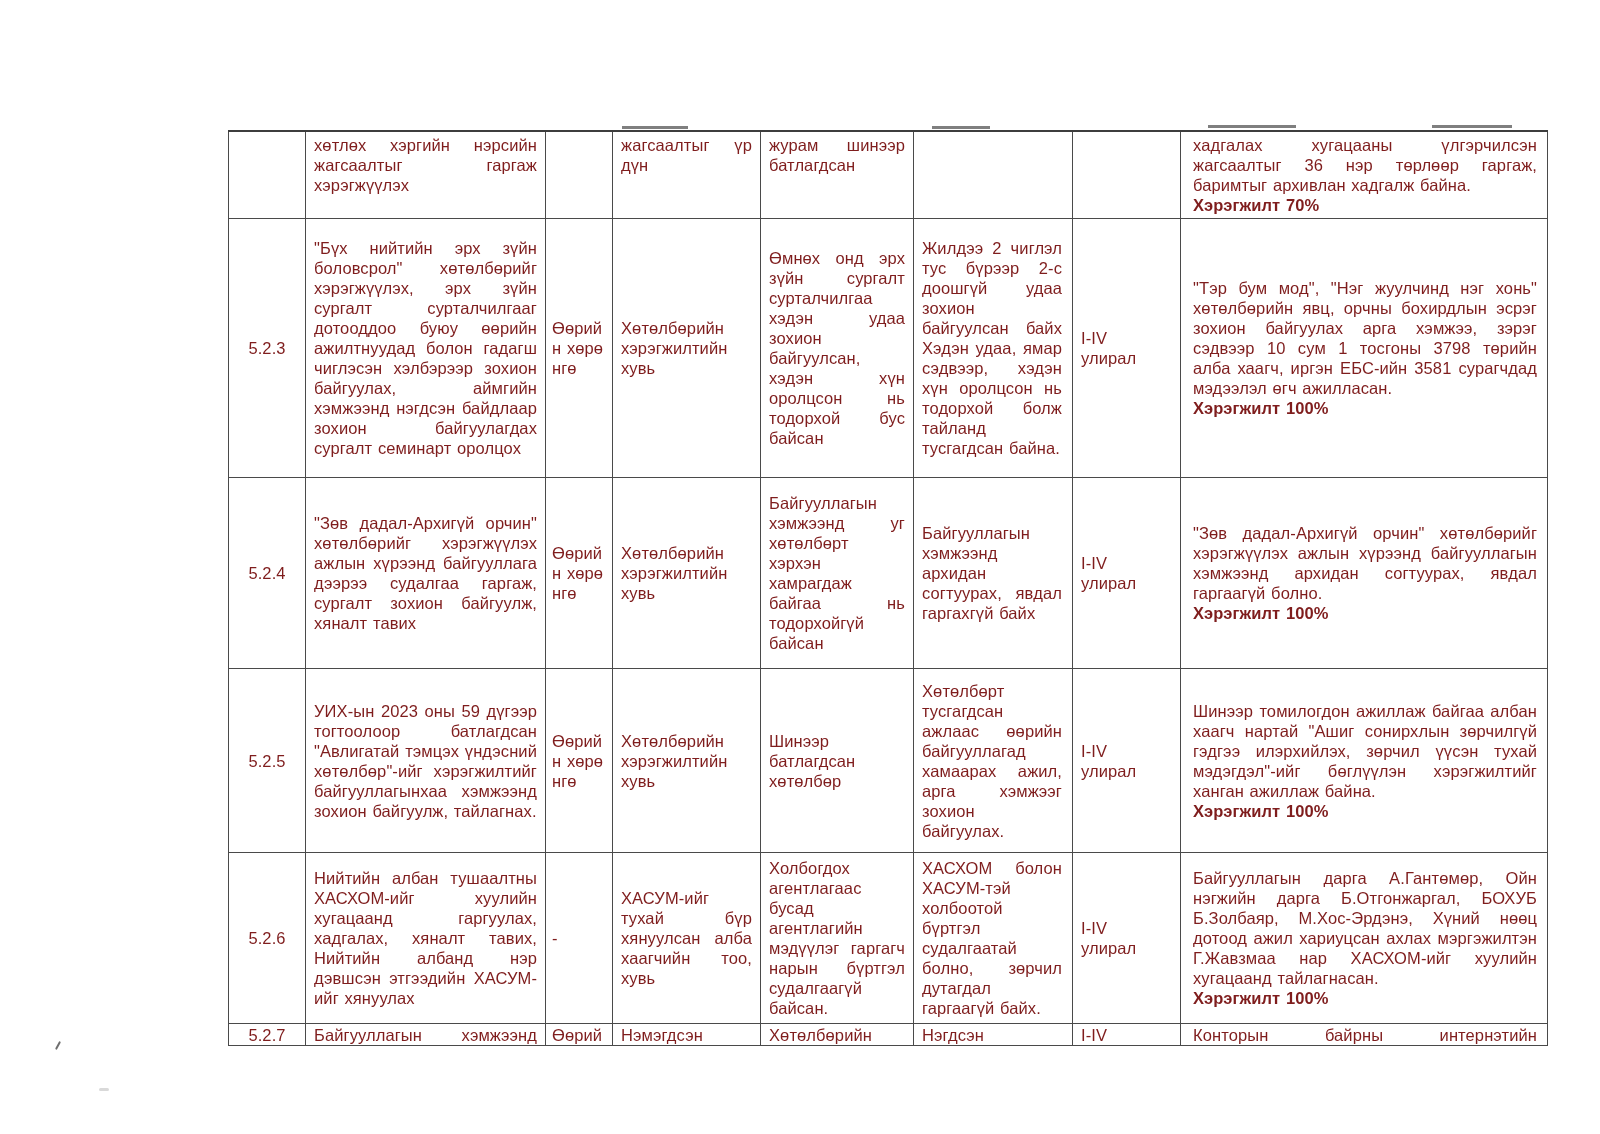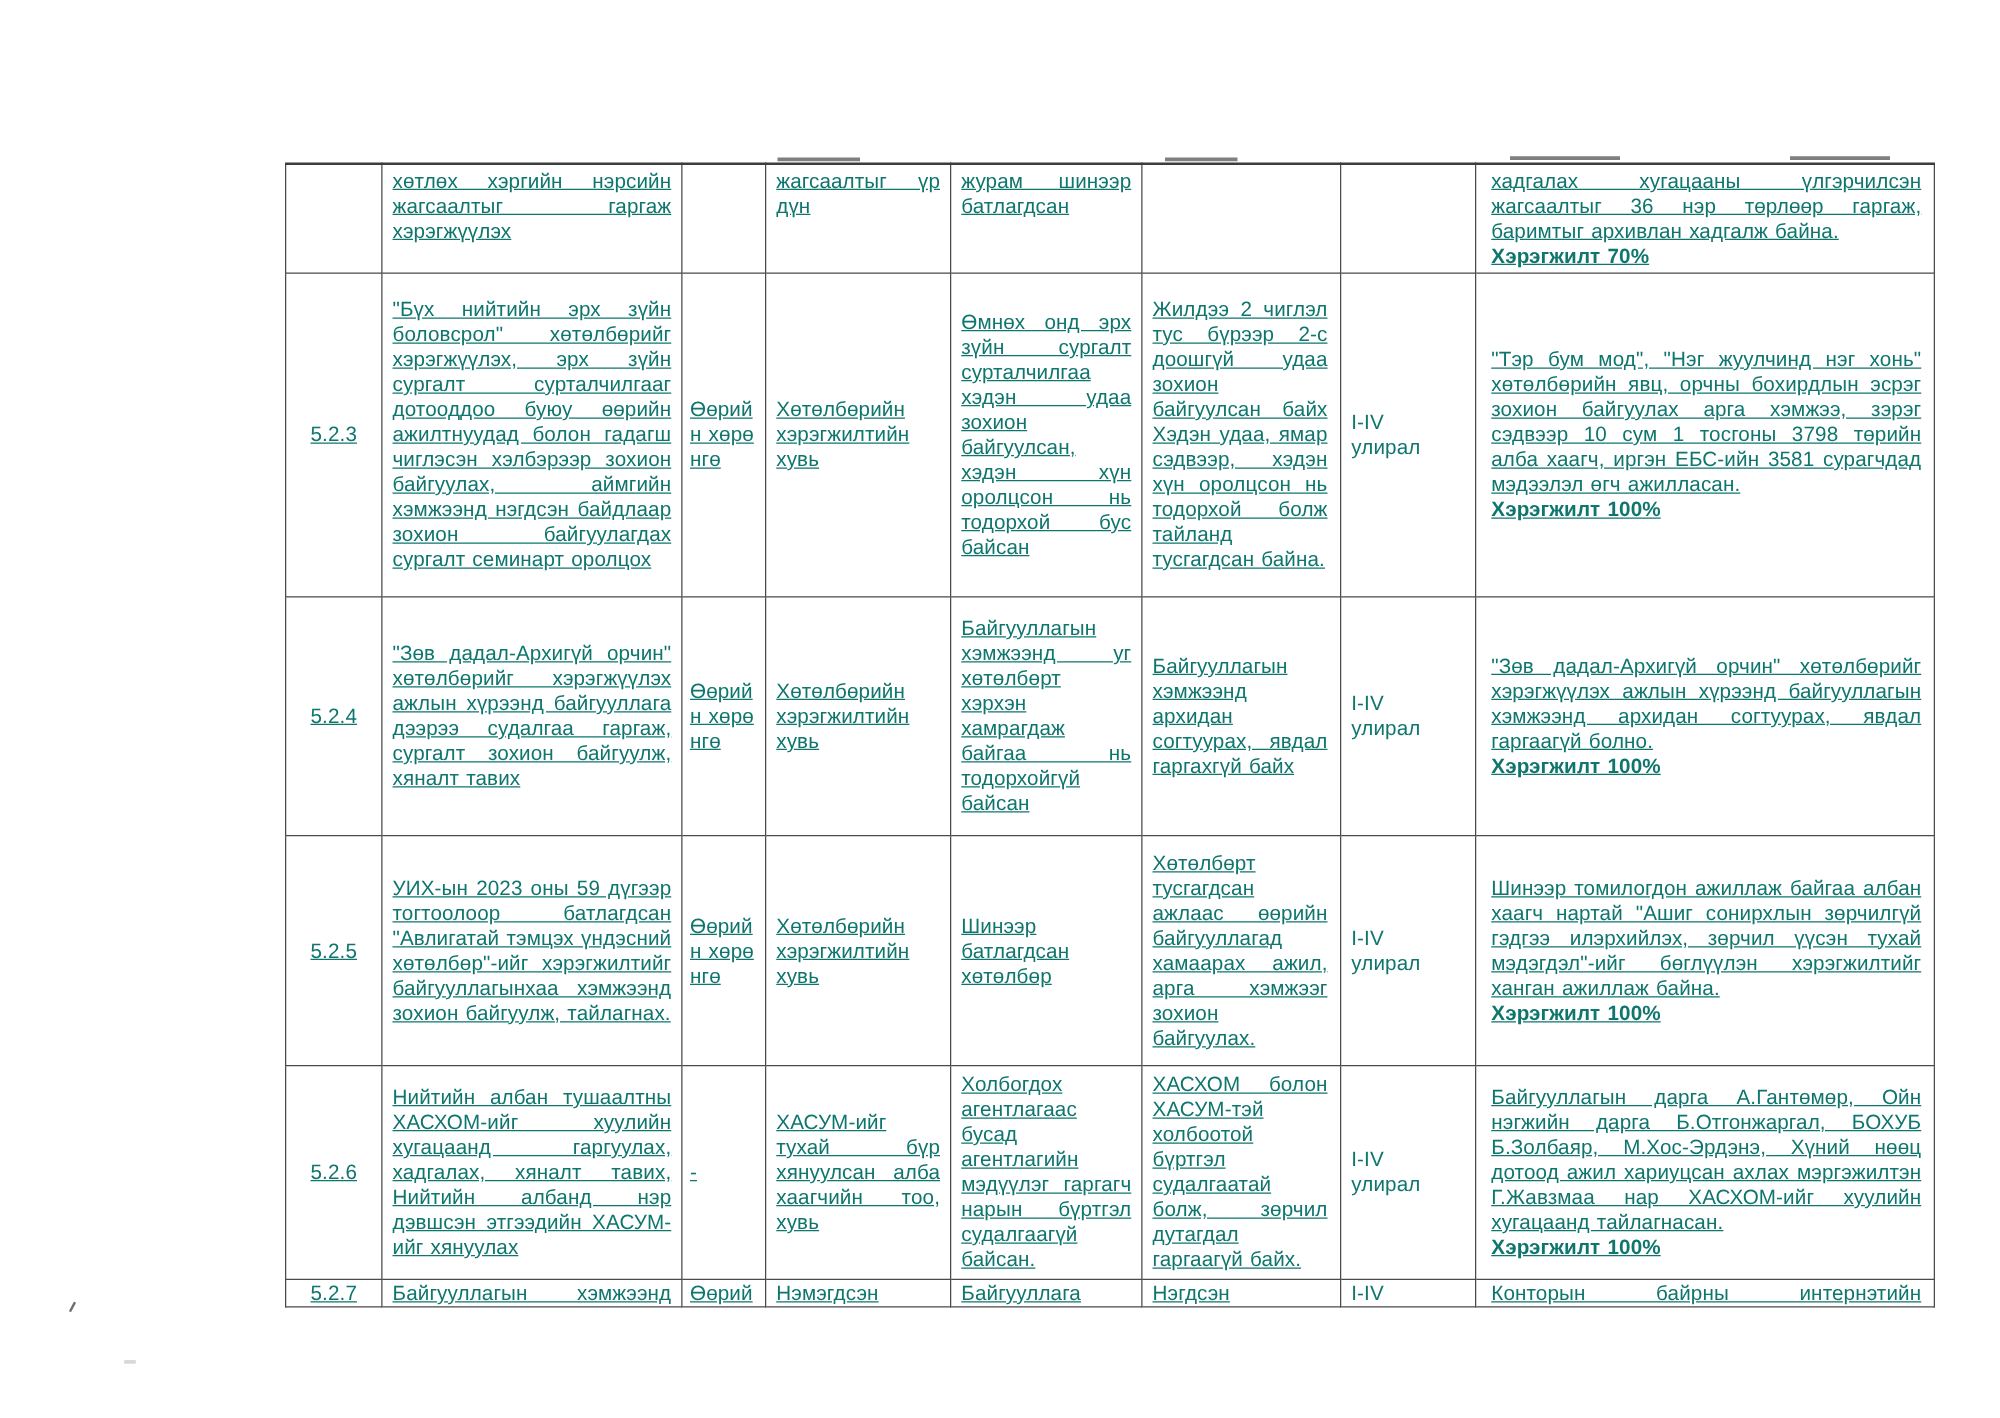--- a/index.html
+++ b/index.html
@@ -16,25 +16,24 @@
     table-layout: fixed;
     width: 1319px;
     border-top: 2px solid #3d3d3d;
   }
   td {
     border: 1px solid #4a4a4a;
     vertical-align: middle;
     padding: 3px 8px;
     font-size: 16.5px;
     line-height: 20px;
-    color: #0f766e;
+    color: #7f1d1d;
     letter-spacing: 0.1px;
     word-spacing: 1px;
     overflow: hidden;
-    text-decoration: underline;
   }
   tr.toprow td { vertical-align: top; }
   tr.cliprow td { vertical-align: top; padding-top: 1px; padding-bottom: 0; }
   td.no   { text-align: center; padding: 2px; margin-left: 35px; }
   td.act  { text-align: justify; }
   td.fund { word-break: break-all; padding: 3px 6px; }
   td.ind  { text-align: justify; }
   td.base { text-align: justify; margin-top: 40px; }
   td.targ { text-align: justify; padding-right: 10px; }
   td.per  { }
@@ -134,34 +133,34 @@
         <div class="res-g">Хэрэгжилт 100%</div>
       </td>
     </tr>
 
     <tr style="height:171px">
       <td class="no">5.2.6</td>
       <td class="act">Нийтийн албан тушаалтны ХАСХОМ-ийг хуулийн хугацаанд гаргуулах, хадгалах, хяналт тавих, Нийтийн албанд нэр дэвшсэн этгээдийн ХАСУМ-ийг хянуулах</td>
       <td class="fund">-</td>
       <td class="ind">ХАСУМ-ийг тухай бүр хянуулсан алба хаагчийн тоо, хувь</td>
       <td class="base">Холбогдох агентлагаас бусад агентлагийн мэдүүлэг гаргагч нарын бүртгэл судалгаагүй байсан.</td>
-      <td class="targ">ХАСХОМ болон ХАСУМ-тэй холбоотой бүртгэл судалгаатай болж, зөрчил дутагдал гаргаагүй байх.</td>
+      <td class="targ">ХАСХОМ болон ХАСУМ-тэй холбоотой бүртгэл судалгаатай болно, зөрчил дутагдал гаргаагүй байх.</td>
       <td class="per"><span>I-IV улирал</span></td>
       <td class="res">
         <div class="res-p">Байгууллагын дарга А.Гантөмөр, Ойн нэгжийн дарга Б.Отгонжаргал, БОХУБ Б.Золбаяр, М.Хос-Эрдэнэ, Хүний нөөц дотоод ажил хариуцсан ахлах мэргэжилтэн Г.Жавзмаа нар ХАСХОМ-ийг хуулийн хугацаанд тайлагнасан.</div>
         <div class="res-g">Хэрэгжилт 100%</div>
       </td>
     </tr>
 
     <tr class="cliprow" style="height:20px">
       <td class="no">5.2.7</td>
       <td class="act force">Байгууллагын хэмжээнд</td>
       <td class="fund">Өөрий</td>
       <td class="ind">Нэмэгдсэн</td>
-      <td class="base">Байгууллага</td>
+      <td class="base">Хөтөлбөрийн</td>
       <td class="targ">Нэгдсэн</td>
       <td class="per"><span>I-IV</span></td>
       <td class="res force">
         <div class="res-p">Конторын байрны интернэтийн</div>
       </td>
     </tr>
   </tbody>
     </table>
 </div>
 

